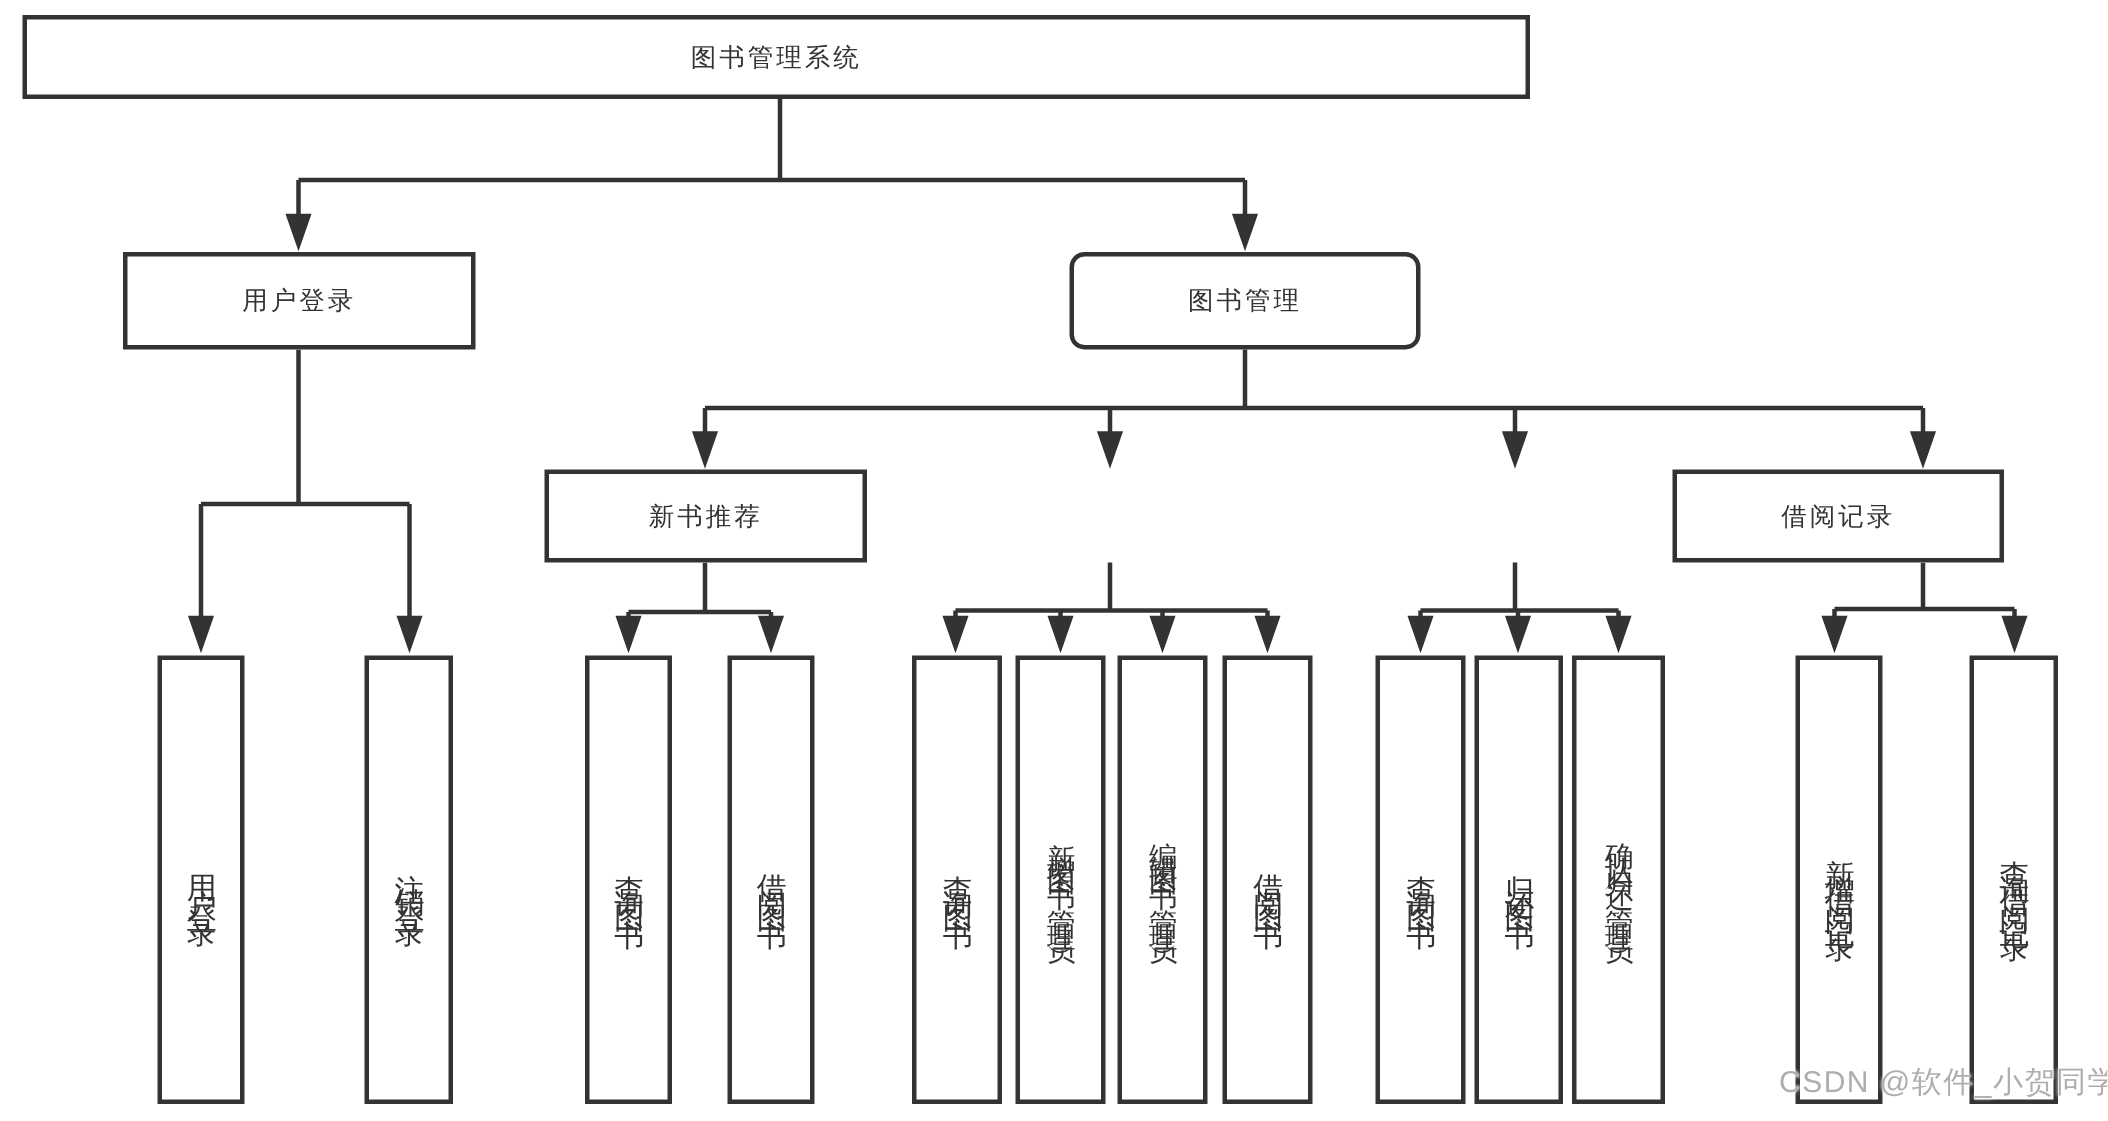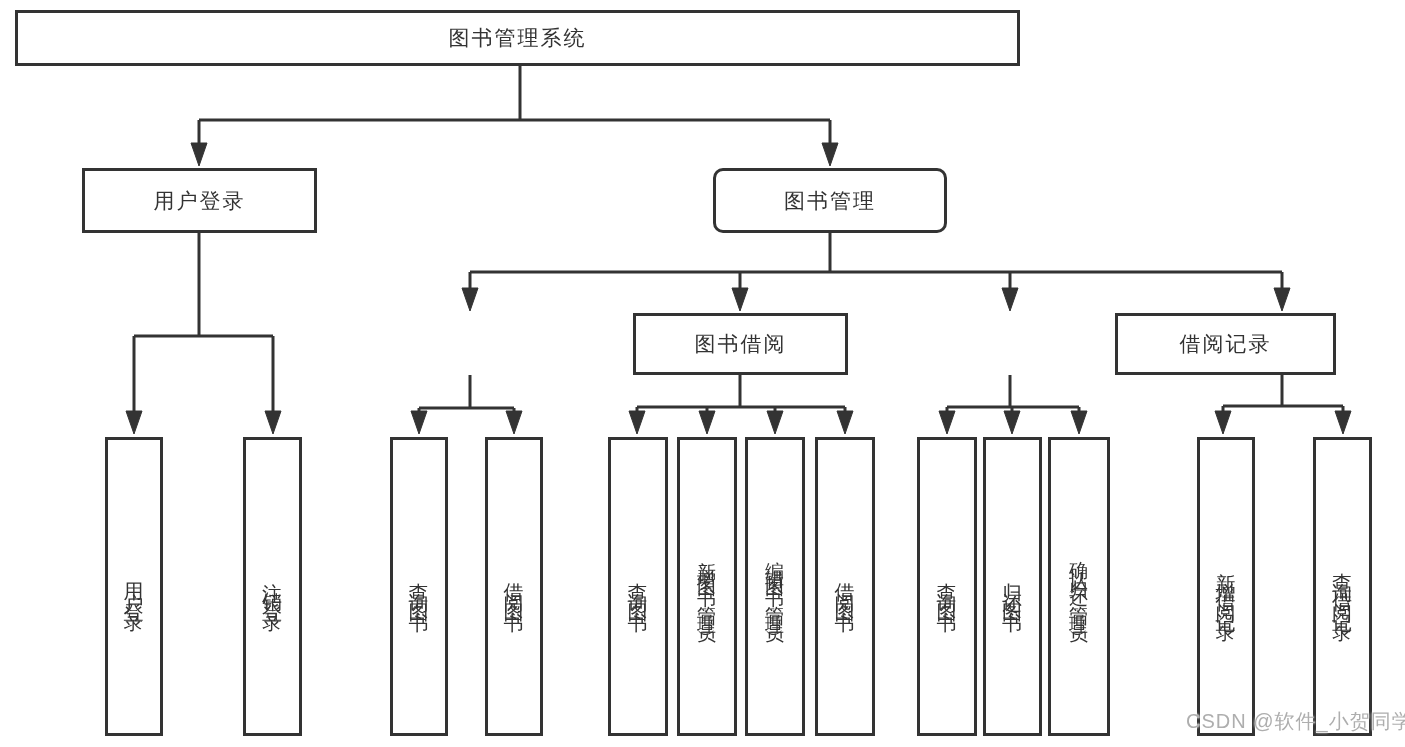--- a/index.html
+++ b/index.html
@@ -7,21 +7,21 @@
     position:relative; width:1405px; height:747px; background:#ffffff;
     font-family:"Liberation Sans", sans-serif; color:#333333; overflow:hidden;
   }
   svg.connectors { position:absolute; left:0; top:0; width:1405px; height:747px; }
   svg.connectors line { stroke:#333333; stroke-width:3; }
   svg.connectors polygon { fill:#333333; stroke:#333333; }
   .box {
     position:absolute; box-sizing:border-box; border:3px solid #333333; background:#ffffff;
     display:flex; align-items:center; justify-content:center;
   }
-  .hlabel { font-size:21px; letter-spacing:2px; white-space:nowrap; }
+  .hlabel { font-size:17px; letter-spacing:2px; white-space:nowrap; }
   .vlabel {
     writing-mode:vertical-rl; text-orientation:mixed;
     font-size:20px; line-height:1; letter-spacing:10px; white-space:nowrap;
   }
   .vlabel.long { letter-spacing:9px; font-size:19px; }
   .watermark {
     position:absolute; left:1186px; top:708px; z-index:5;
     font-size:20px; color:#aeaeae; letter-spacing:1px; white-space:nowrap;
     text-shadow:0 0 3px #ffffff, 0 0 2px #ffffff;
   }
@@ -111,22 +111,22 @@
     <span class="hlabel">图书管理系统</span>
   </div>
 
   <div class="box" style="left:82px; top:168px; width:235px; height:65px;">
     <span class="hlabel">用户登录</span>
   </div>
   <div class="box" style="left:713px; top:168px; width:234px; height:65px;border-radius:10px;">
     <span class="hlabel">图书管理</span>
   </div>
 
-  <div class="box" style="left:633px; top:313px; width:215px; height:62px;">
-    <span class="hlabel">图书借阅</span>
+  <div class="box" style="left:363px; top:313px; width:215px; height:62px;">
+    <span class="hlabel">新书推荐</span>
   </div>
   <div class="box" style="left:1115px; top:313px; width:221px; height:62px;">
     <span class="hlabel">借阅记录</span>
   </div>
 
   <div class="box" style="left:105px; top:437px; width:58px; height:299px;">
     <span class="vlabel">用户登录</span>
   </div>
   <div class="box" style="left:243px; top:437px; width:59px; height:299px;">
     <span class="vlabel">注销登录</span>

